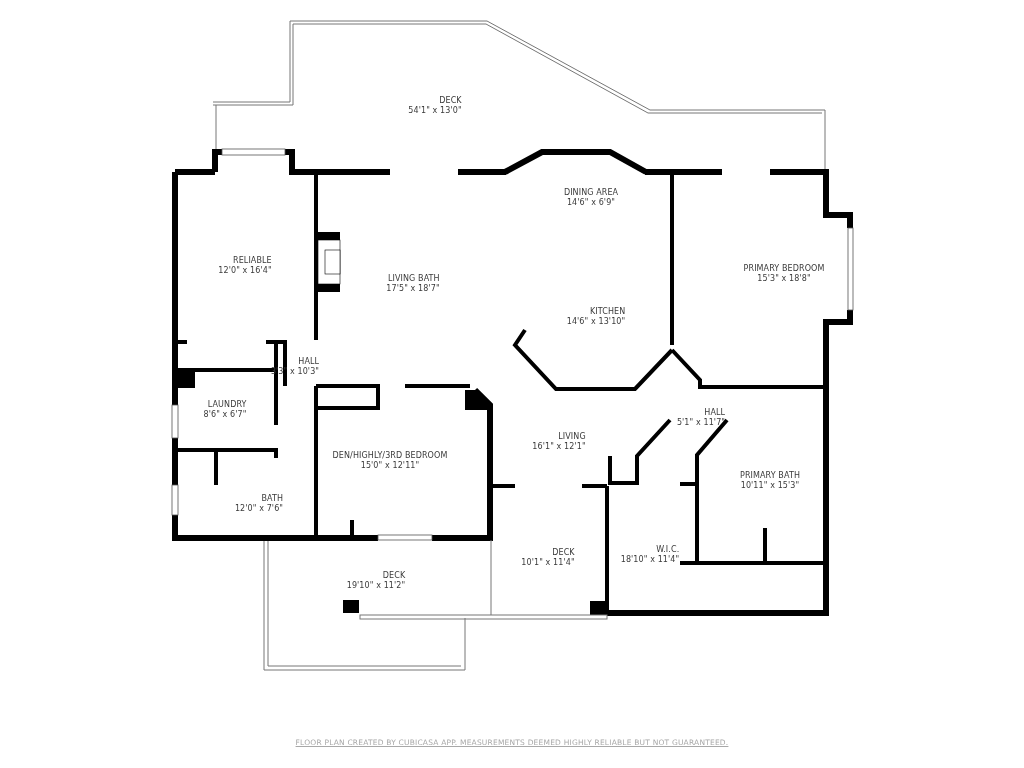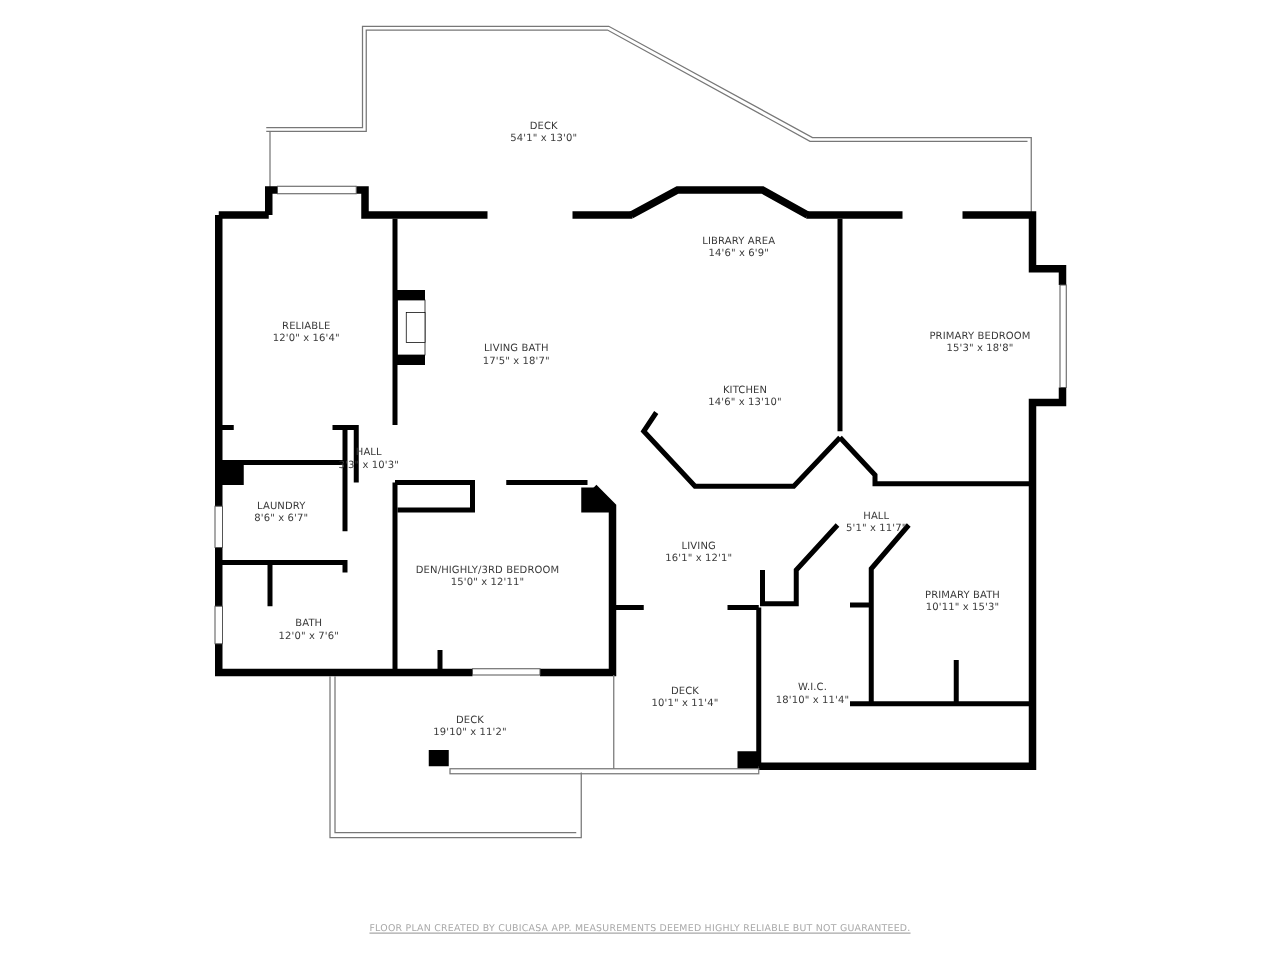--- a/index.html
+++ b/index.html
@@ -1,19 +1,19 @@
 <!DOCTYPE html>
 <html><head>
 <meta charset="utf-8">
 <style>
   html, body { margin:0; padding:0; background:#ffffff; }
   body { width:1024px; height:768px; position:relative; overflow:hidden; font-family:"DejaVu Sans", sans-serif; }
   svg.plan { position:absolute; left:0; top:0; width:1024px; height:768px; }
   .lbl { position:absolute; text-align:center; color:#3a3a3a; font-size:8px; line-height:10px; white-space:nowrap; transform:translateX(-50%); letter-spacing:0.1px; }
-  .lbl .n { display:block; }
+  .lbl .n { display:block;text-align:right; }
   .lbl .d { display:block; }
   .footer { position:absolute; left:0; width:1024px; top:738px; text-align:center; font-size:7.5px; color:#a8a8a8; letter-spacing:0.2px;text-decoration:underline; }
 </style>
 </head>
 <body>
 
 <svg class="plan" viewBox="0 0 1024 768">
 
   <g fill="none" stroke="#777" stroke-width="1">
     <polyline points="213,102 290,102 290,21 487,21 650,110 825,110 825,170"></polyline>
@@ -100,21 +100,21 @@
   </div>
 <div class="lbl" style="left:245px;top:256px">
     <span class="n">RELIABLE</span>
     <span class="d">12'0" x 16'4"</span>
   </div>
 <div class="lbl" style="left:413px;top:274px">
     <span class="n">LIVING BATH</span>
     <span class="d">17'5" x 18'7"</span>
   </div>
 <div class="lbl" style="left:591px;top:188px">
-    <span class="n">LIBRARY AREA</span>
+    <span class="n">DINING AREA</span>
     <span class="d">14'6" x 6'9"</span>
   </div>
 <div class="lbl" style="left:596px;top:307px">
     <span class="n">KITCHEN</span>
     <span class="d">14'6" x 13'10"</span>
   </div>
 <div class="lbl" style="left:784px;top:264px">
     <span class="n">PRIMARY BEDROOM</span>
     <span class="d">15'3" x 18'8"</span>
   </div>
@@ -123,21 +123,21 @@
     <span class="d">3'3" x 10'3"</span>
   </div>
 <div class="lbl" style="left:225px;top:400px">
     <span class="n">LAUNDRY</span>
     <span class="d">8'6" x 6'7"</span>
   </div>
 <div class="lbl" style="left:390px;top:451px">
     <span class="n">DEN/HIGHLY/3RD BEDROOM</span>
     <span class="d">15'0" x 12'11"</span>
   </div>
-<div class="lbl" style="left:247px;top:494px">
+<div class="lbl" style="left:259px;top:494px">
     <span class="n">BATH</span>
     <span class="d">12'0" x 7'6"</span>
   </div>
 <div class="lbl" style="left:559px;top:432px">
     <span class="n">LIVING</span>
     <span class="d">16'1" x 12'1"</span>
   </div>
 <div class="lbl" style="left:701px;top:408px">
     <span class="n">HALL</span>
     <span class="d">5'1" x 11'7"</span>

